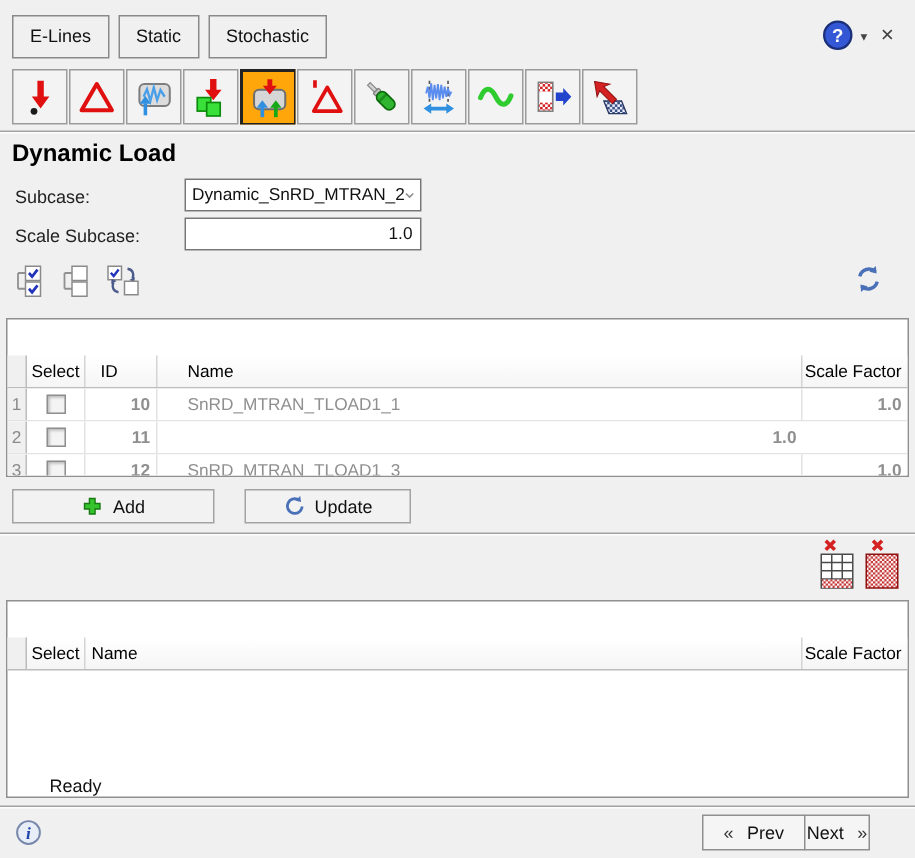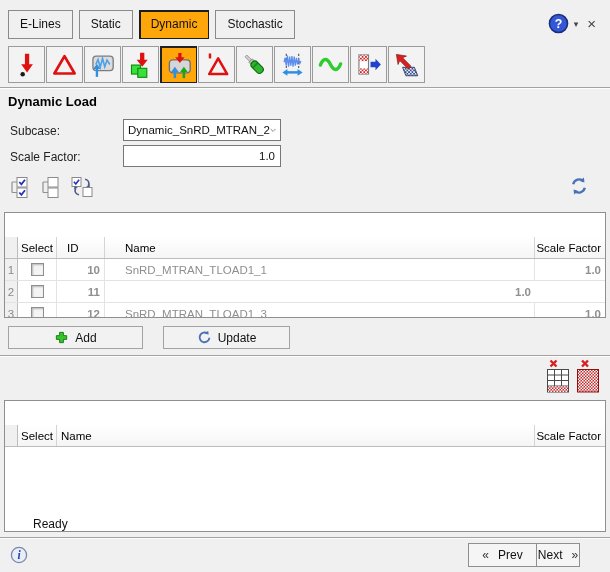--- a/index.html
+++ b/index.html
@@ -40,21 +40,21 @@
   }
   .tbtn.selected {
     background: var(--accent, #ffa60a);
     border-color:#222; border-top-width:2px; border-left-width:2px;
   }
   .tbtn svg { width:27px; height:27px; }
 
   .sep { position:absolute; left:0; width:610px; height:2px;
          border-top:1px solid #a2a2a2; border-bottom:1px solid #fdfdfd; }
 
-  .heading { position:absolute; left:8px; top:94px; font-size:13px; font-weight:bold; color:#000; }
+  .heading { position:absolute; left:8px; top:94px; font-size:16px; font-weight:bold; color:#000; }
 
   .flabel { position:absolute; left:10px; color:#222; }
   .select {
     position:absolute; left:123px; width:158px; height:22px;
     background:#fff; border:1px solid #767676;
     display:flex; align-items:center; justify-content:space-between;
     padding:0 4px 0 4px; font-size:11.5px; color:#111;
   }
   .tinput {
     position:absolute; left:123px; width:158px; height:22px;
@@ -112,21 +112,20 @@
     font-family:"Liberation Sans",sans-serif; font-size:12px; color:#111;
   }
   .navbtn .glyph { font-size:12px; color:#333; }
 </style>
 </head>
 <body>
 
 <div class="tabbar">
     <button class="tab">E-Lines</button>
     <button class="tab">Static</button>
-    <button class="tab active">Dynamic</button>
     <button class="tab">Stochastic</button>
   </div>
 
 <div class="winctl">
   <button class="helpbtn">
     <svg viewBox="0 0 22 22" width="21" height="21">
       <circle cx="11" cy="11" r="9.5" fill="#3457d5" stroke="#1a2f7a" stroke-width="1.6"></circle>
       <text x="11" y="15.5" font-size="13" font-weight="bold" fill="#ffffff" text-anchor="middle" font-family="Liberation Sans, sans-serif">?</text>
     </svg>
   </button>
@@ -237,21 +236,21 @@
 <div class="heading">Dynamic Load</div>
 
 <div class="flabel" style="top:124px">Subcase:</div>
 <div class="select" style="top:119px">
   <span>Dynamic_SnRD_MTRAN_2</span>
   <svg width="10" height="7" viewBox="0 0 10 7">
     <path d="M1 1 l4 4 4-4" stroke="#8a8a8a" stroke-width="1.6" fill="none"></path>
   </svg>
 </div>
 
-<div class="flabel" style="top:150px">Scale Factor:</div>
+<div class="flabel" style="top:150px">Scale Subcase:</div>
 <input class="tinput" style="top: 145px;" value="1.0">
 
 <div class="seltools">
   <button class="iconbtn">
     <svg viewBox="0 0 24 24" width="24" height="24">
       <path d="M4 7 H9 M4 17.5 H9 M4 7 V17.5" stroke="#909090" stroke-width="1.2" fill="none"></path>
       <rect x="9" y="2.5" width="10" height="9.5" fill="#fff" stroke="#8a8a8a"></rect>
       <path d="M11.3 7 l2.1 2.4 3.6-4.6" stroke="#2233bb" stroke-width="1.8" fill="none"></path>
       <rect x="9" y="13" width="10" height="9.5" fill="#fff" stroke="#8a8a8a"></rect>
       <path d="M11.3 17.5 l2.1 2.4 3.6-4.6" stroke="#2233bb" stroke-width="1.8" fill="none"></path>
@@ -323,21 +322,21 @@
       </div>
     </div>
 </div>
 
 <button class="btn" style="left:8px; top:326px; width:135px">
   <svg viewBox="0 0 16 16" width="15" height="15">
     <path d="M6 2.5h4v3.5h3.5v4H10v3.5H6V10H2.5V6H6z" fill="#35c42d" stroke="#187a12"></path>
   </svg>
   <span>Add</span>
 </button>
-<button class="btn" style="left:163px; top:326px; width:127px">
+<button class="btn" style="left:163px; top:326px; width:111px">
   <svg viewBox="0 0 16 16" width="15" height="15">
     <path d="M13.2 8.2 a5.2 5.2 0 1 1 -2 -4.4" stroke="#4a71b8" stroke-width="2" fill="none"></path>
     <path d="M11.9 0.7 l0.6 4.2 -4 -1 z" fill="#4a71b8"></path>
   </svg>
   <span>Update</span>
 </button>
 
 <div class="sep" style="top:355px"></div>
 
 <div class="tbltools">

